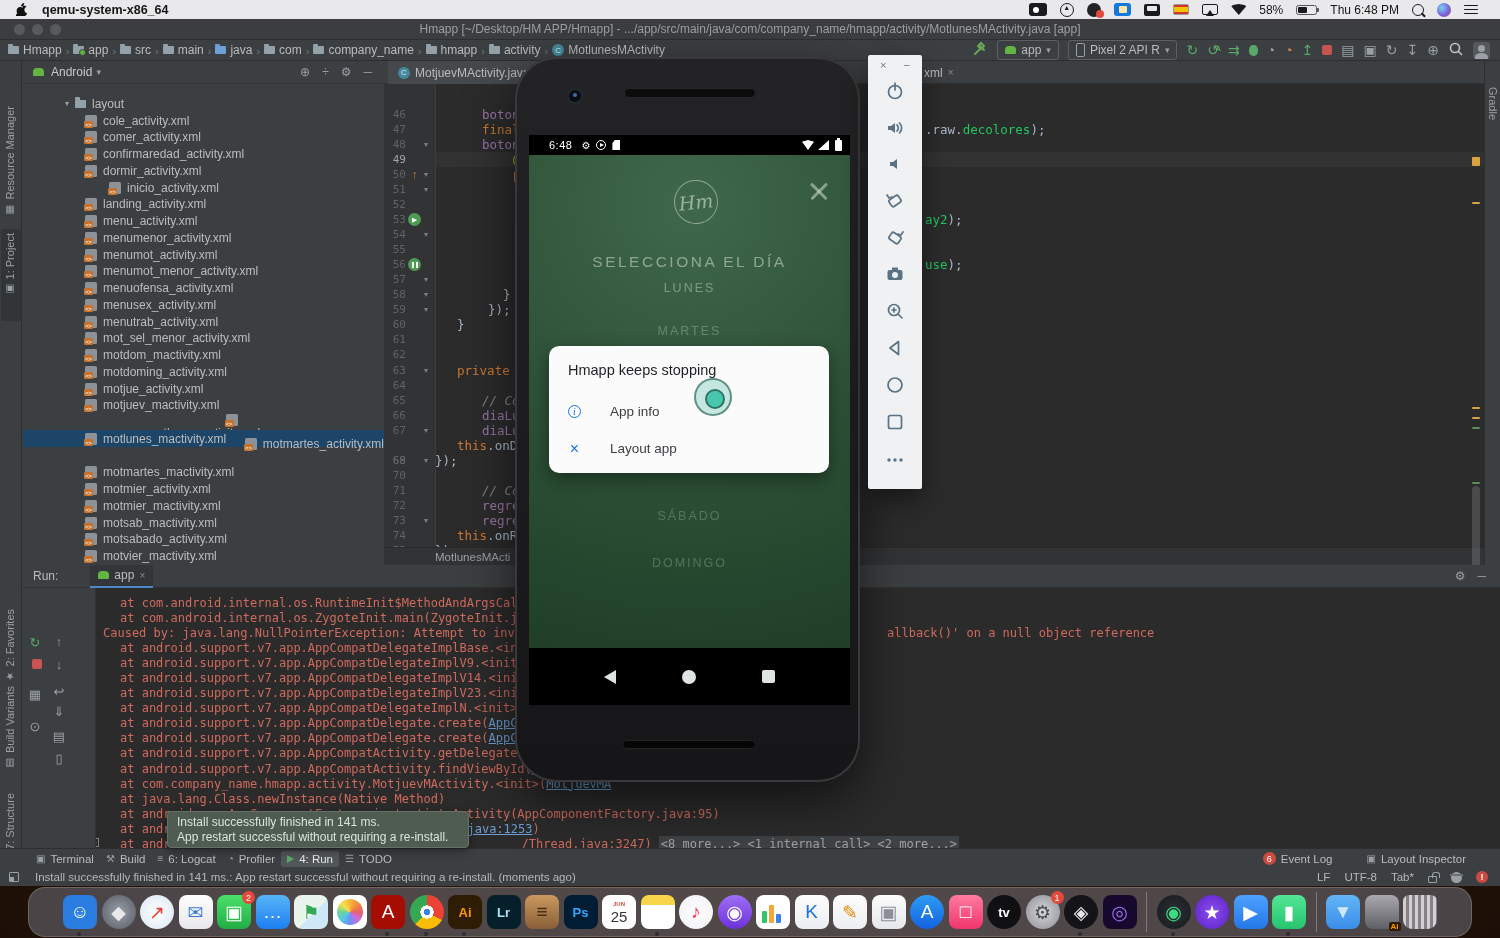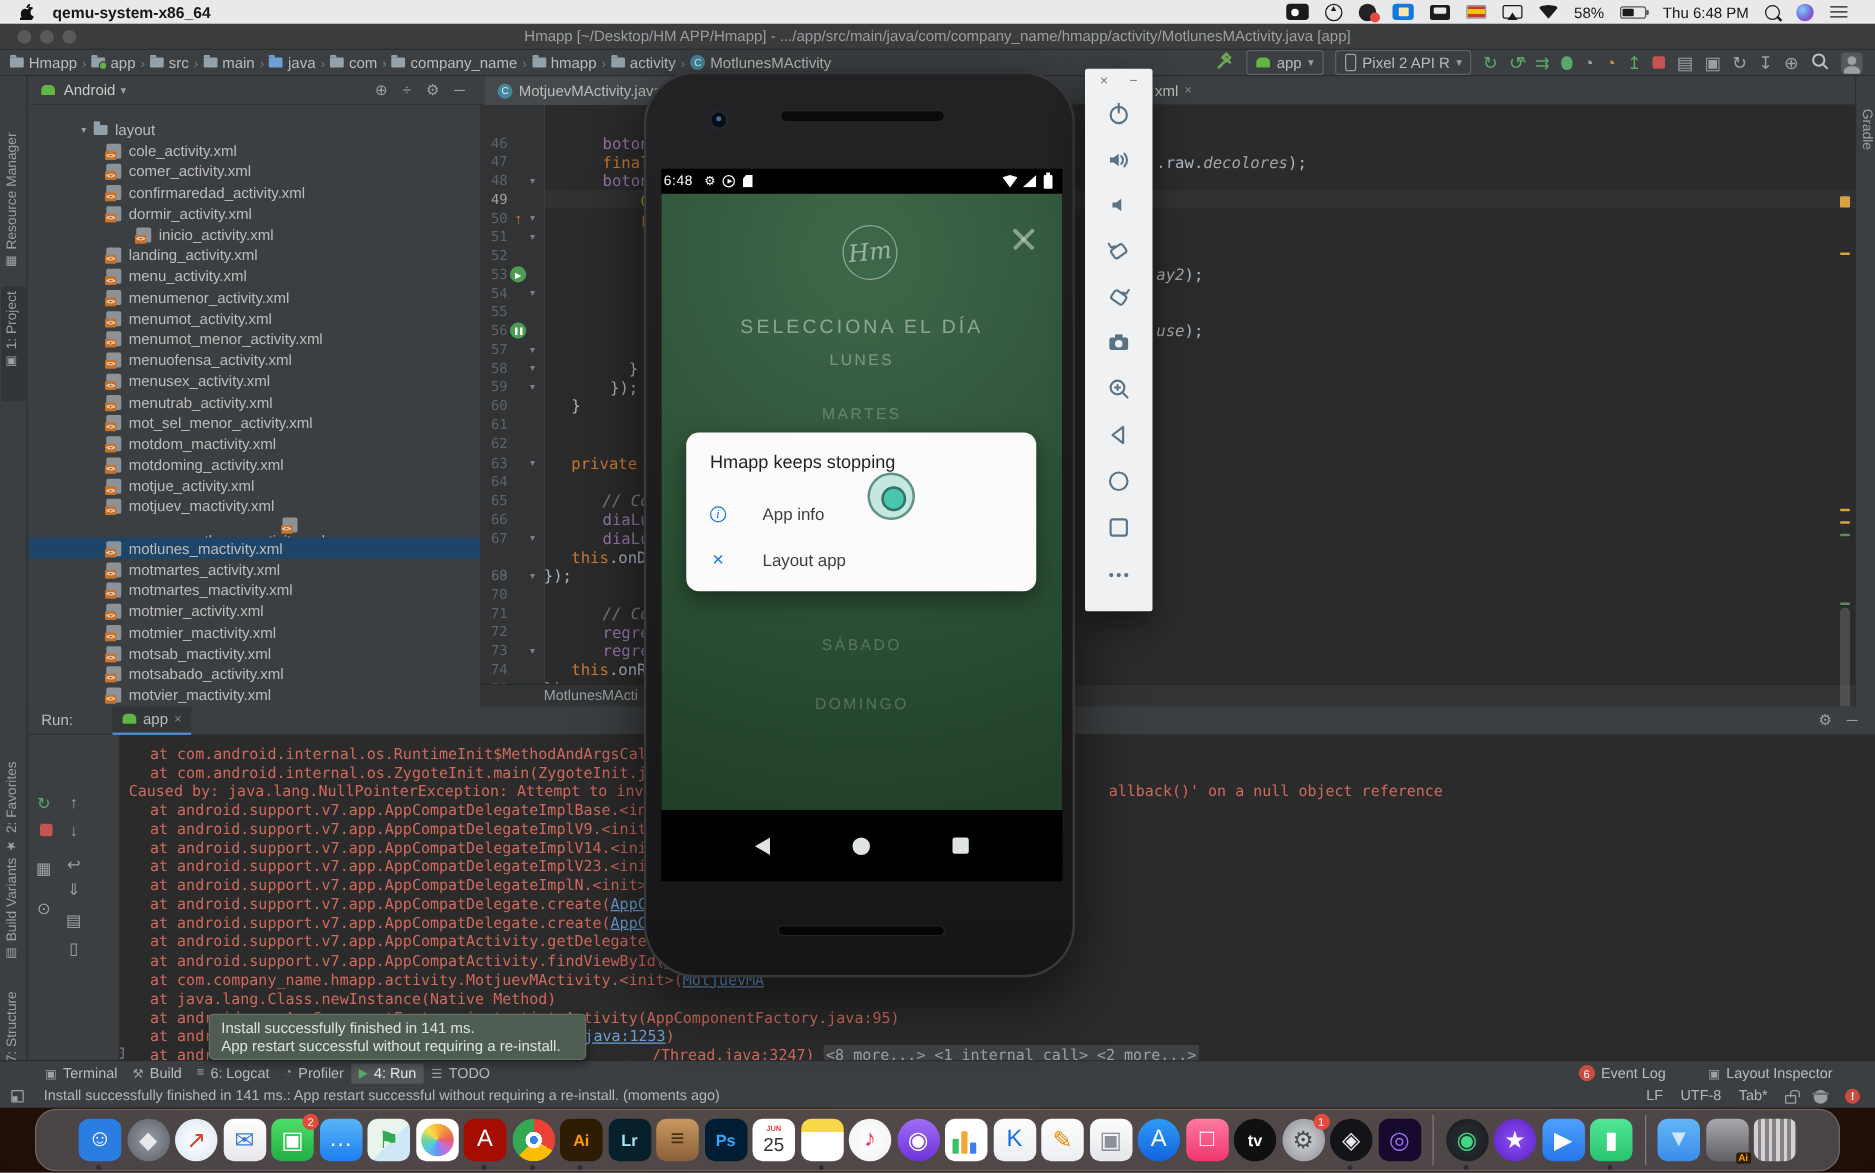--- a/index.html
+++ b/index.html
@@ -88,21 +88,21 @@
 .lnum{position:absolute;left:0;width:22px;text-align:right;font-family:"DejaVu Sans Mono",monospace;font-size:11px;color:#606366;height:15px;line-height:15px}
 .lnum.cur{color:#a1a3a5}
 .gico{position:absolute;left:24px;width:13px;height:13px;border-radius:50%;display:flex;align-items:center;justify-content:center}
 .gico.run{background:#4e9b53;color:#fff;font-size:6.5px}
 .gico.pause{background:#4e9b53}
 .gico.pause i{width:2px;height:6px;background:#fff;margin:0 1px;display:inline-block}
 .gico.ovr{background:transparent;color:#c77f3c;font-size:12px;font-weight:bold}
 .fold{position:absolute;left:40px;width:10px;font-size:8px;color:#7d8184;height:15px;line-height:15px}
 .cline{position:absolute;font-family:"DejaVu Sans Mono",monospace;font-size:12.5px;height:15px;line-height:15px;white-space:pre}
 .s-k{color:#cc7832}.s-f{color:#9876aa}.s-p{color:#a9b7c6}.s-c{color:#808080;font-style:italic}
-.s-a{color:#bbb529}.s-fi{color:#a3a3a3;font-style:italic}
+.s-a{color:#bbb529}.s-fi{color:#22c55e;}
 #ebread{position:absolute;left:0;top:486px;width:100%;height:18px;background:#313335;border-top:1px solid #26282a;font-size:11.5px;color:#9da0a2;line-height:18px}
 #ebread span{position:absolute;left:51px}
 #escroll{position:absolute;right:2px;top:23px;width:12px;height:463px}
 .smark{position:absolute;border-radius:1px}
 .sthumb{position:absolute;left:2px;width:8px;background:rgba(166,166,166,.25);border-radius:4px}
 
 #runpanel{position:absolute;left:23px;top:546px;width:1477px;height:283px;background:#2b2b2b}
 #runhead{position:absolute;left:0;top:0;width:100%;height:23px;background:#3c3f41;border-bottom:1px solid #323232;display:flex;align-items:center;font-size:12px;color:#bbb;z-index:3}
 #runtab{display:flex;align-items:center;gap:5px;margin-left:32px;padding:0 8px;height:23px;background:#333638;border-bottom:2px solid #4a88c7}
 #runhead .rh-right{margin-left:auto;display:flex;gap:12px;padding-right:14px;color:#9aa0a6}
@@ -136,21 +136,21 @@
 .hector::before{content:"";position:absolute;left:-1px;top:2px;width:13px;height:2px;background:#6a6e71}
 .errball{width:12px;height:12px;border-radius:50%;background:#cc4b41;color:#fff;font-size:9px;font-weight:bold;display:flex;align-items:center;justify-content:center}
 
 #phone{position:absolute;left:515px;top:57px;width:345px;height:725px;background:linear-gradient(#232325,#161618);border-radius:42px;box-shadow:inset 0 0 0 2px #39393c,0 18px 50px rgba(0,0,0,.6);z-index:30}
 #cam{position:absolute;left:52px;top:31px;width:16px;height:16px;border-radius:50%;background:#0a0e13;border:2px solid #23292f}
 #cam::after{content:"";position:absolute;left:4px;top:3px;width:4px;height:4px;border-radius:50%;background:#3d6fa8}
 #spktop{position:absolute;left:109px;top:31px;width:132px;height:10px;border-radius:5px;background:#0b0b0c;border:1px solid #27272a}
 #spkbot{position:absolute;left:107px;top:683px;width:134px;height:9px;border-radius:5px;background:#060607;border:1px solid #232326}
 #display{position:absolute;left:14px;top:78px;width:321px;height:570px;background:#000;overflow:hidden}
 #pstatus{position:absolute;left:0;top:0;width:100%;height:20px;display:flex;align-items:center;color:#fff;font-size:11px}
-#pstatus .ptime{margin-left:2px;letter-spacing:.5px}
+#pstatus .ptime{margin-left:20px;letter-spacing:.5px}
 #pstatus .lico{display:flex;gap:6px;margin-left:9px;align-items:center}
 #pstatus .rico{margin-left:auto;display:flex;gap:4px;margin-right:8px;align-items:center}
 .pgear{color:#fff;font-size:10px}
 .pplay{width:10px;height:10px;border:1.2px solid #fff;border-radius:50%;position:relative}
 .pplay::after{content:"";position:absolute;left:3px;top:2px;border-left:4px solid #fff;border-top:2.5px solid transparent;border-bottom:2.5px solid transparent}
 .psim{width:8px;height:10px;background:#fff;clip-path:polygon(0 30%,30% 0,100% 0,100% 100%,0 100%)}
 .pwifi{width:12px;height:10px;background:#fff;clip-path:polygon(50% 100%,0 18%,50% 0,100% 18%)}
 .pcell{width:11px;height:10px;background:linear-gradient(135deg,rgba(255,255,255,.4) 45%,#fff 45%);clip-path:polygon(100% 0,100% 100%,0 100%)}
 .pbatt{width:7px;height:11px;background:#fff;border-radius:1px;position:relative;margin-left:2px}
 .pbatt::before{content:"";position:absolute;top:-2px;left:2px;width:3px;height:2px;background:#fff}
@@ -463,21 +463,21 @@
           <span>motjuev_mactivity.xml</span>
         </div>
         <div class="trow" style="top: 352.5px; flex-direction: column;">
           <span class="xicon"></span>
           <span>motlunes_activity.xml</span>
         </div>
         <div class="trow sel" style="top: 369.25px;">
           <span class="xicon"></span>
           <span>motlunes_mactivity.xml</span>
         </div>
-        <div class="trow" style="top: 386px;">
+        <div class="trow" style="top: 374px; justify-content: flex-end;">
           <span class="xicon"></span>
           <span>motmartes_activity.xml</span>
         </div>
         <div class="trow" style="top: 402.75px;">
           <span class="xicon"></span>
           <span>motmartes_mactivity.xml</span>
         </div>
         <div class="trow" style="top: 419.5px;">
           <span class="xicon"></span>
           <span>motmier_activity.xml</span>

